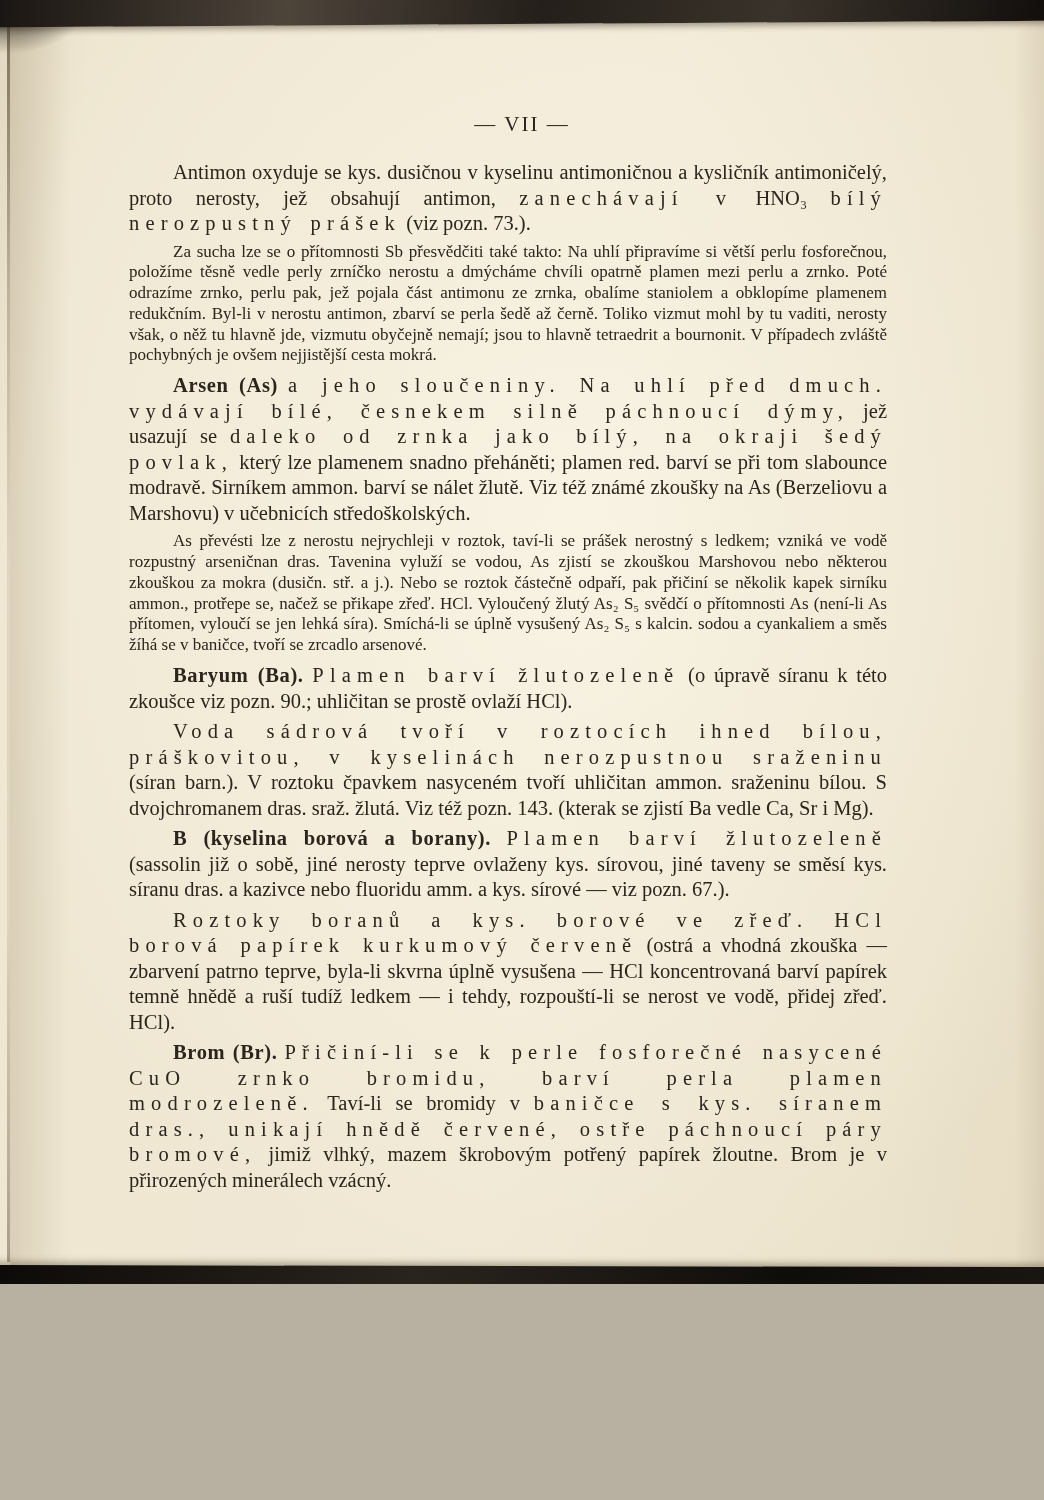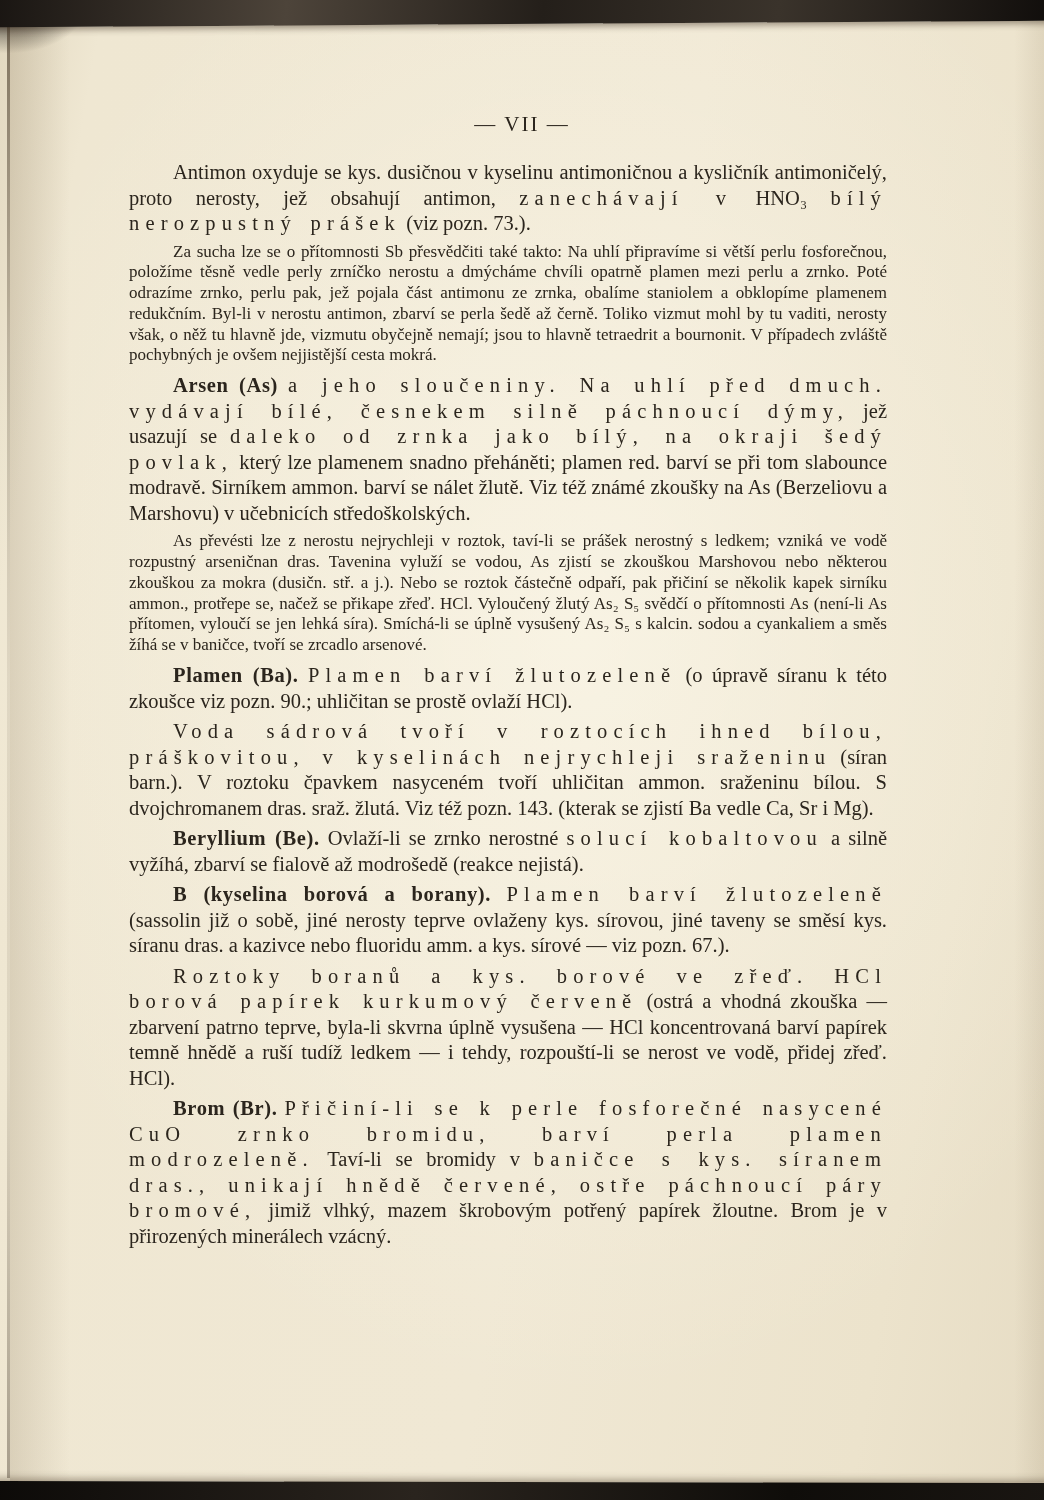--- a/index.html
+++ b/index.html
@@ -1,20 +1,20 @@
 <!DOCTYPE html>
 <html lang="cs" style="--ink: #2b251d; --paper: #efe7d2;"><head>
 <meta charset="utf-8">
 <style>
   html,body { margin:0; padding:0; }
   body { background:#b8b0a0; font-family:"Liberation Serif","DejaVu Serif",serif; }
 
   .scan {
     position:relative;
-    width:1044px; height:1500px;
+    width:1044px; height:1284px;
     margin:0 auto;
     overflow:hidden;
     background:
       radial-gradient(ellipse 900px 1100px at 55% 42%, rgba(255,252,240,0.55), rgba(255,252,240,0) 70%),
       linear-gradient(100deg, #e2d8c0 0%, #efe7d2 8%, #f0e8d4 55%, #ece3cc 85%, #e6dcc4 100%);
     color:var(--ink, #2b251d);
   }
 
   
   .top-band {
@@ -82,23 +82,22 @@
   <div class="left-shade"></div>
   <div class="right-shade"></div>
 
   <div class="page-number">— VII —</div>
 
   <div class="text-body">
       <p class="para main"><span class="run-n">Antimon oxyduje se kys. dusičnou v kyselinu antimoničnou a kysličník antimoničelý, proto nerosty, jež obsahují antimon, </span><span class="run-sp">zanechávají v</span><span class="run-n"> HNO₃ </span><span class="run-sp">bílý nerozpustný prášek</span><span class="run-n"> (viz pozn. 73.).</span></p>
       <p class="para small"><span class="run-n">Za sucha lze se o přítomnosti Sb přesvědčiti také takto: Na uhlí připravíme si větší perlu fosforečnou, položíme těsně vedle perly zrníčko nerostu a dmýcháme chvíli opatrně plamen mezi perlu a zrnko. Poté odrazíme zrnko, perlu pak, jež pojala část antimonu ze zrnka, obalíme staniolem a obklopíme plamenem redukčním. Byl-li v nerostu antimon, zbarví se perla šedě až černě. Toliko vizmut mohl by tu vaditi, nerosty však, o něž tu hlavně jde, vizmutu obyčejně nemají; jsou to hlavně tetraedrit a bournonit. V případech zvláště pochybných je ovšem nejjistější cesta mokrá.</span></p>
       <p class="para main"><span class="run-b">Arsen (As)</span><span class="run-n"> </span><span class="run-sp">a jeho sloučeniny. Na uhlí před dmuch. vydávají bílé, česnekem silně páchnoucí dýmy,</span><span class="run-n"> jež usazují se </span><span class="run-sp">daleko od zrnka jako bílý, na okraji šedý povlak,</span><span class="run-n"> který lze plamenem snadno přeháněti; plamen red. barví se při tom slabounce modravě. Sirníkem ammon. barví se nálet žlutě. Viz též známé zkoušky na As (Berzeliovu a Marshovu) v učebnicích středoškolských.</span></p>
       <p class="para small"><span class="run-n">As převésti lze z nerostu nejrychleji v roztok, taví-li se prášek nerostný s ledkem; vzniká ve vodě rozpustný arseničnan dras. Tavenina vyluží se vodou, As zjistí se zkouškou Marshovou nebo některou zkouškou za mokra (dusičn. stř. a j.). Nebo se roztok částečně odpaří, pak přičiní se několik kapek sirníku ammon., protřepe se, načež se přikape zřeď. HCl. Vyloučený žlutý As₂ S₅ svědčí o přítomnosti As (není-li As přítomen, vyloučí se jen lehká síra). Smíchá-li se úplně vysušený As₂ S₅ s kalcin. sodou a cyankaliem a směs žíhá se v baničce, tvoří se zrcadlo arsenové.</span></p>
-      <p class="para main"><span class="run-b">Plamen (Ba).</span><span class="run-n"> </span><span class="run-sp">Plamen barví žlutozeleně</span><span class="run-n"> (o úpravě síranu k této zkoušce viz pozn. 90.; uhličitan se prostě ovlaží HCl).</span></p>
-      <p class="para main"><span class="run-sp">Voda sádrová tvoří v roztocích ihned bílou, práškovitou, v kyselinách nejrychleji sraženinu</span><span class="run-n"> (síran barn.). V roztoku čpavkem nasyceném tvoří uhličitan ammon. sraženinu bílou. S dvojchromanem dras. sraž. žlutá. Viz též pozn. 143. (kterak se zjistí Ba vedle Ca, Sr i Mg).</span></p>
-      <p class="para main"><span class="run-b">Beryllium (Be).</span><span class="run-n"> Ovlaží-li se zrnko nerostné </span><span class="run-sp">solucí kobaltovou</span><span class="run-n"> a silně vyžíhá, zbarví se fialově až modrošedě (reakce nejistá).</span></p>
+      <p class="para main"><span class="run-b">Baryum (Ba).</span><span class="run-n"> </span><span class="run-sp">Plamen barví žlutozeleně</span><span class="run-n"> (o úpravě síranu k této zkoušce viz pozn. 90.; uhličitan se prostě ovlaží HCl).</span></p>
+      <p class="para main"><span class="run-sp">Voda sádrová tvoří v roztocích ihned bílou, práškovitou, v kyselinách nerozpustnou sraženinu</span><span class="run-n"> (síran barn.). V roztoku čpavkem nasyceném tvoří uhličitan ammon. sraženinu bílou. S dvojchromanem dras. sraž. žlutá. Viz též pozn. 143. (kterak se zjistí Ba vedle Ca, Sr i Mg).</span></p>
       <p class="para main"><span class="run-b">B (kyselina borová a borany).</span><span class="run-n"> </span><span class="run-sp">Plamen barví žlutozeleně</span><span class="run-n"> (sassolin již o sobě, jiné nerosty teprve ovlaženy kys. sírovou, jiné taveny se směsí kys. síranu dras. a kazivce nebo fluoridu amm. a kys. sírové — viz pozn. 67.).</span></p>
       <p class="para main"><span class="run-sp">Roztoky boranů a kys. borové ve zřeď. HCl borová papírek kurkumový červeně</span><span class="run-n"> (ostrá a vhodná zkouška — zbarvení patrno teprve, byla-li skvrna úplně vysušena — HCl koncentrovaná barví papírek temně hnědě a ruší tudíž ledkem — i tehdy, rozpouští-li se nerost ve vodě, přidej zřeď. HCl).</span></p>
       <p class="para main"><span class="run-b">Brom (Br).</span><span class="run-n"> </span><span class="run-sp">Přičiní-li se k perle fosforečné nasycené CuO zrnko bromidu, barví perla plamen modrozeleně.</span><span class="run-n"> Taví-li se bromidy v </span><span class="run-sp">baničce s kys. síranem dras., unikají hnědě červené, ostře páchnoucí páry bromové,</span><span class="run-n"> jimiž vlhký, mazem škrobovým potřený papírek žloutne. Brom je v přirozených minerálech vzácný.</span></p>
     </div>
 
   <div class="top-band"></div>
   <div class="bottom-band"></div>
 </div>
 
 </body></html>

